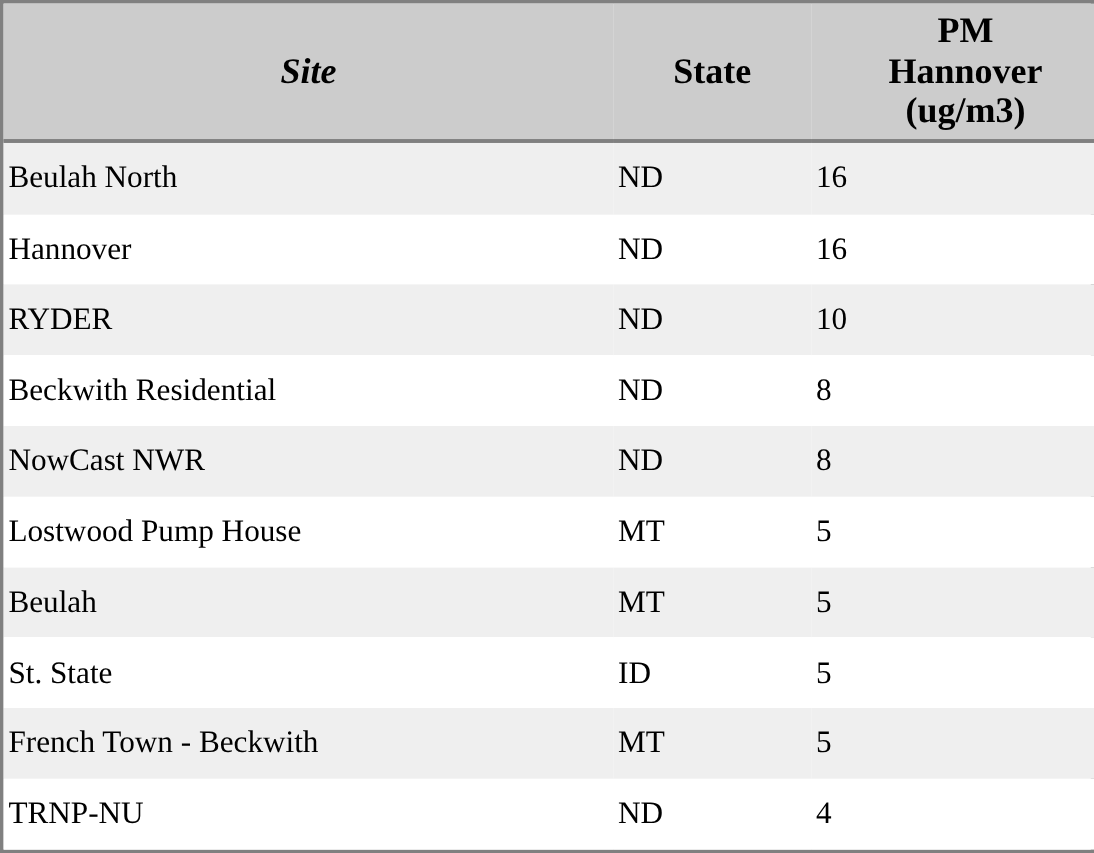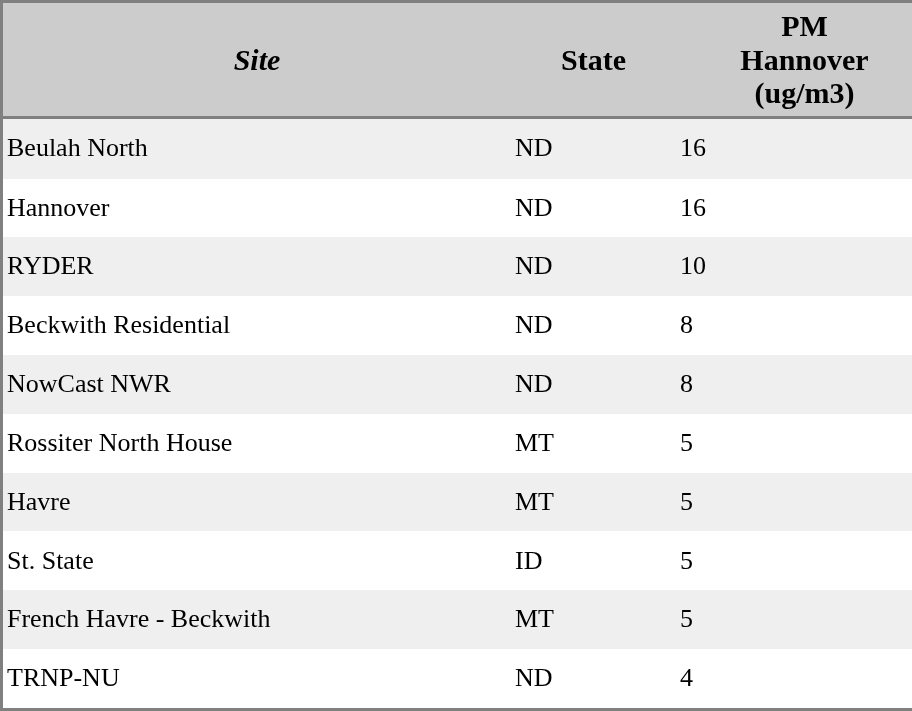--- a/index.html
+++ b/index.html
@@ -91,36 +91,36 @@
         <td>Beckwith Residential</td>
         <td>ND</td>
         <td>8</td>
       </tr>
       <tr class="odd-row">
         <td>NowCast NWR</td>
         <td>ND</td>
         <td>8</td>
       </tr>
       <tr class="even-row">
-        <td>Rossiter North House</td>
+        <td>Lostwood Pump House</td>
         <td>MT</td>
         <td>5</td>
       </tr>
       <tr class="odd-row">
-        <td>Havre</td>
+        <td>Beulah</td>
         <td>MT</td>
         <td>5</td>
       </tr>
       <tr class="even-row">
         <td>St. State</td>
         <td>ID</td>
         <td>5</td>
       </tr>
       <tr class="odd-row">
-        <td>French Havre - Beckwith</td>
+        <td>French Town - Beckwith</td>
         <td>MT</td>
         <td>5</td>
       </tr>
       <tr class="even-row">
         <td>TRNP-NU</td>
         <td>ND</td>
         <td>4</td>
       </tr>
     </tbody>
   </table>

